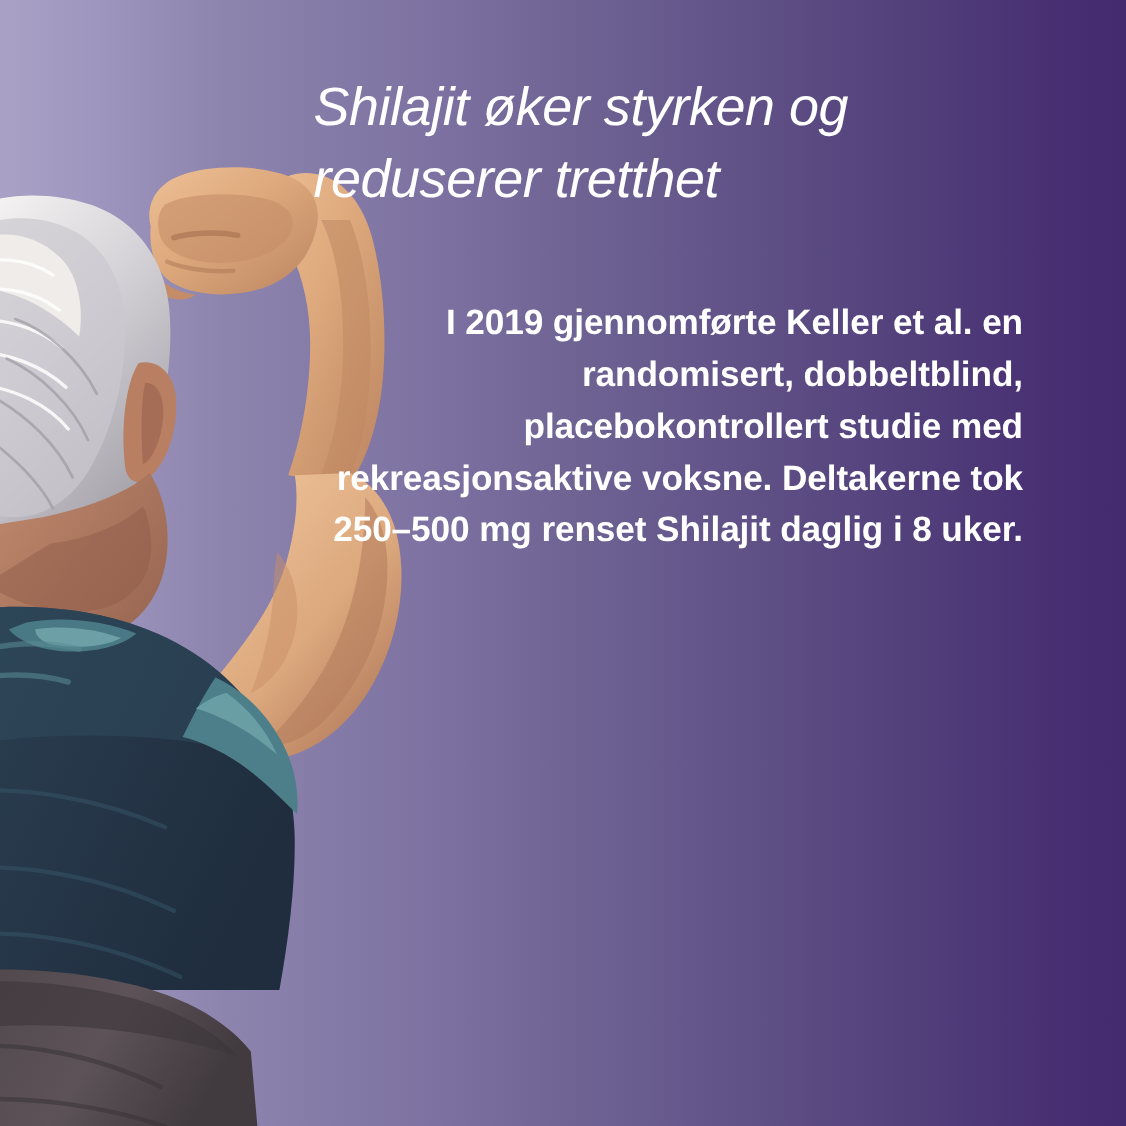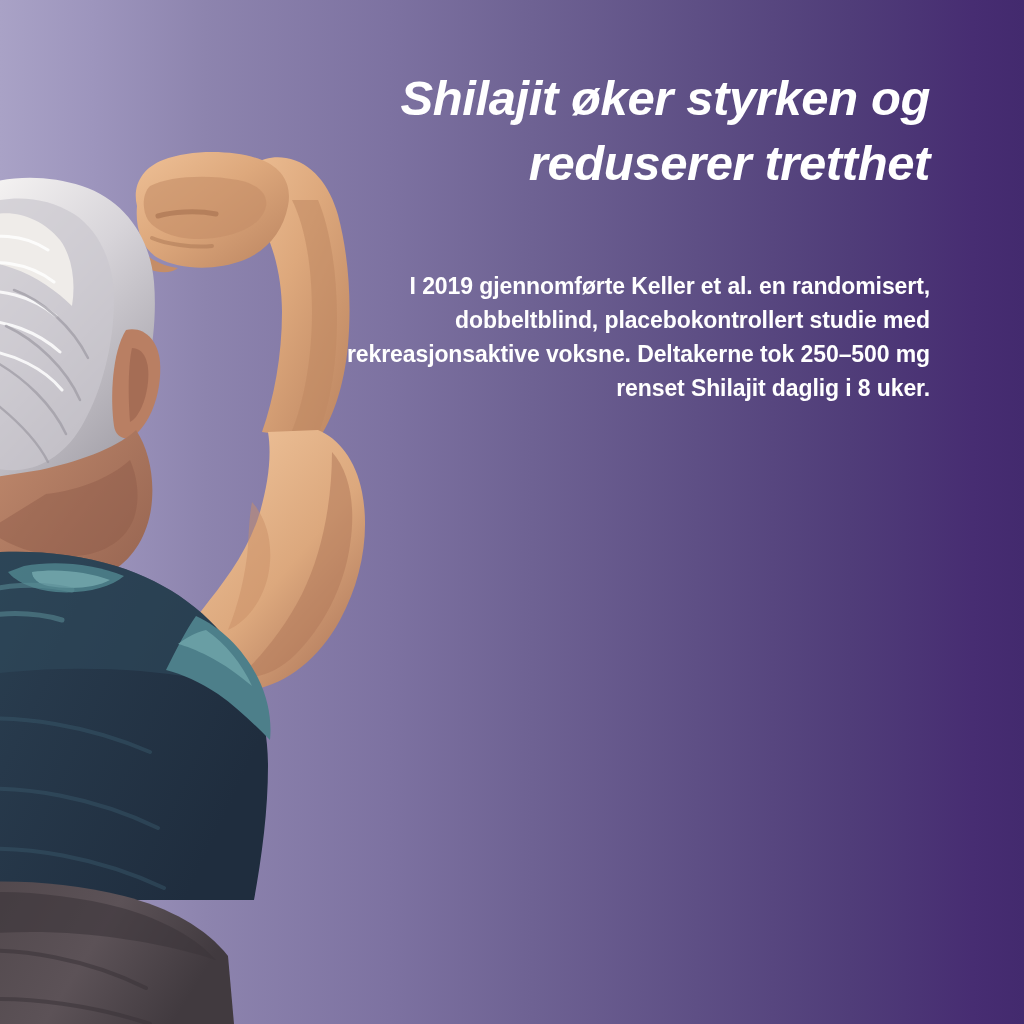--- a/index.html
+++ b/index.html
@@ -46,32 +46,32 @@
     top: 66px;
     width: 645px;
     text-align: right;
     z-index: 5;
   }
   #headline {
     margin: 0;
     color: #ffffff;
     font-size: 49px;
     line-height: 1.33;
-    font-weight: bold;
+    font-weight: normal;
     font-style: italic;
     letter-spacing: -0.4px;
-    text-align: right;
+    text-align: left;
   }
   #body-block {
     margin-top: 74px;
   }
   .body-paragraph {
     margin: 0;
     color: #ffffff;
-    font-size: 23px;
+    font-size: 32px;
     line-height: 1.47;
     font-weight: bold;
     letter-spacing: -0.1px;
     text-align: right;
   }
   .body-paragraph + .body-paragraph {
     margin-top: 40px;
   }
 </style>
 </head>

